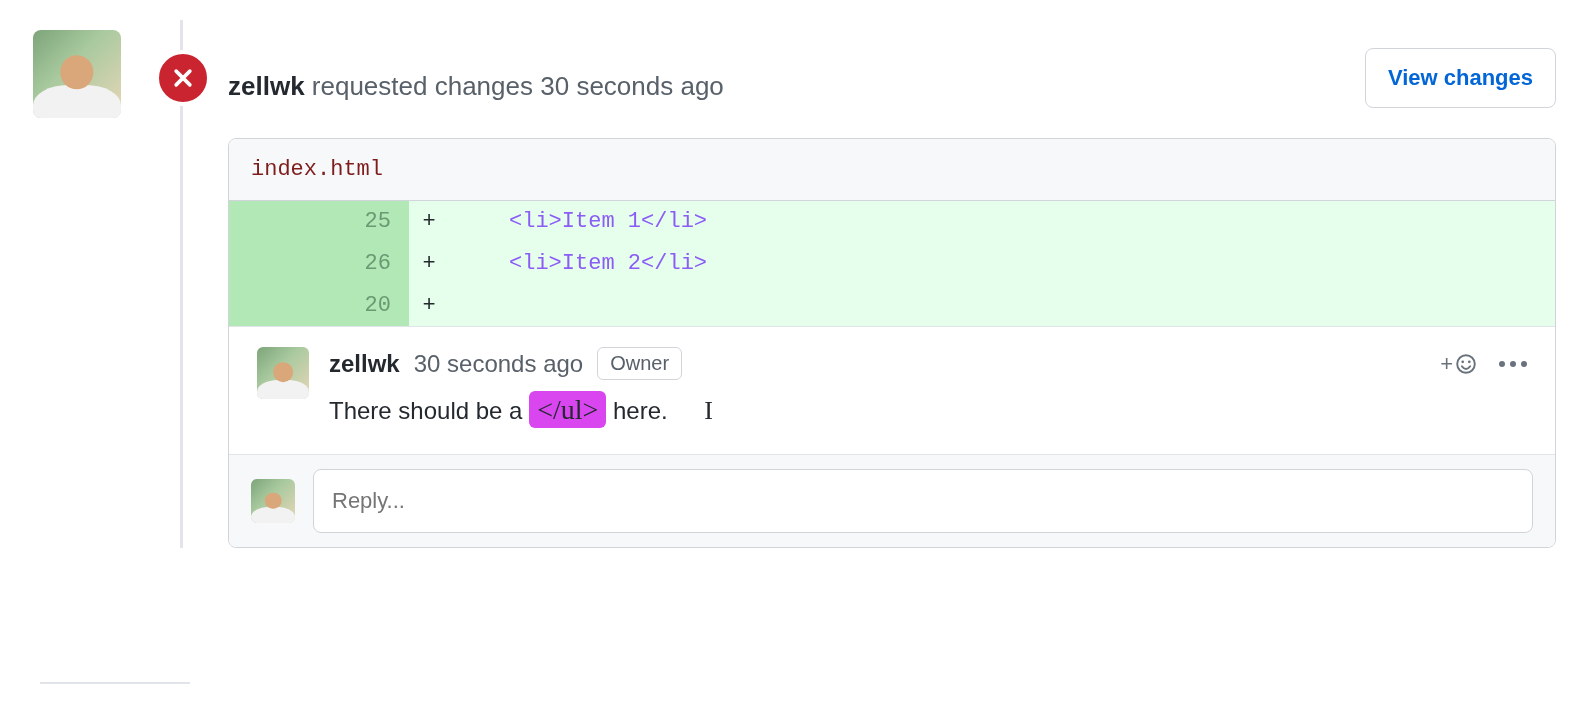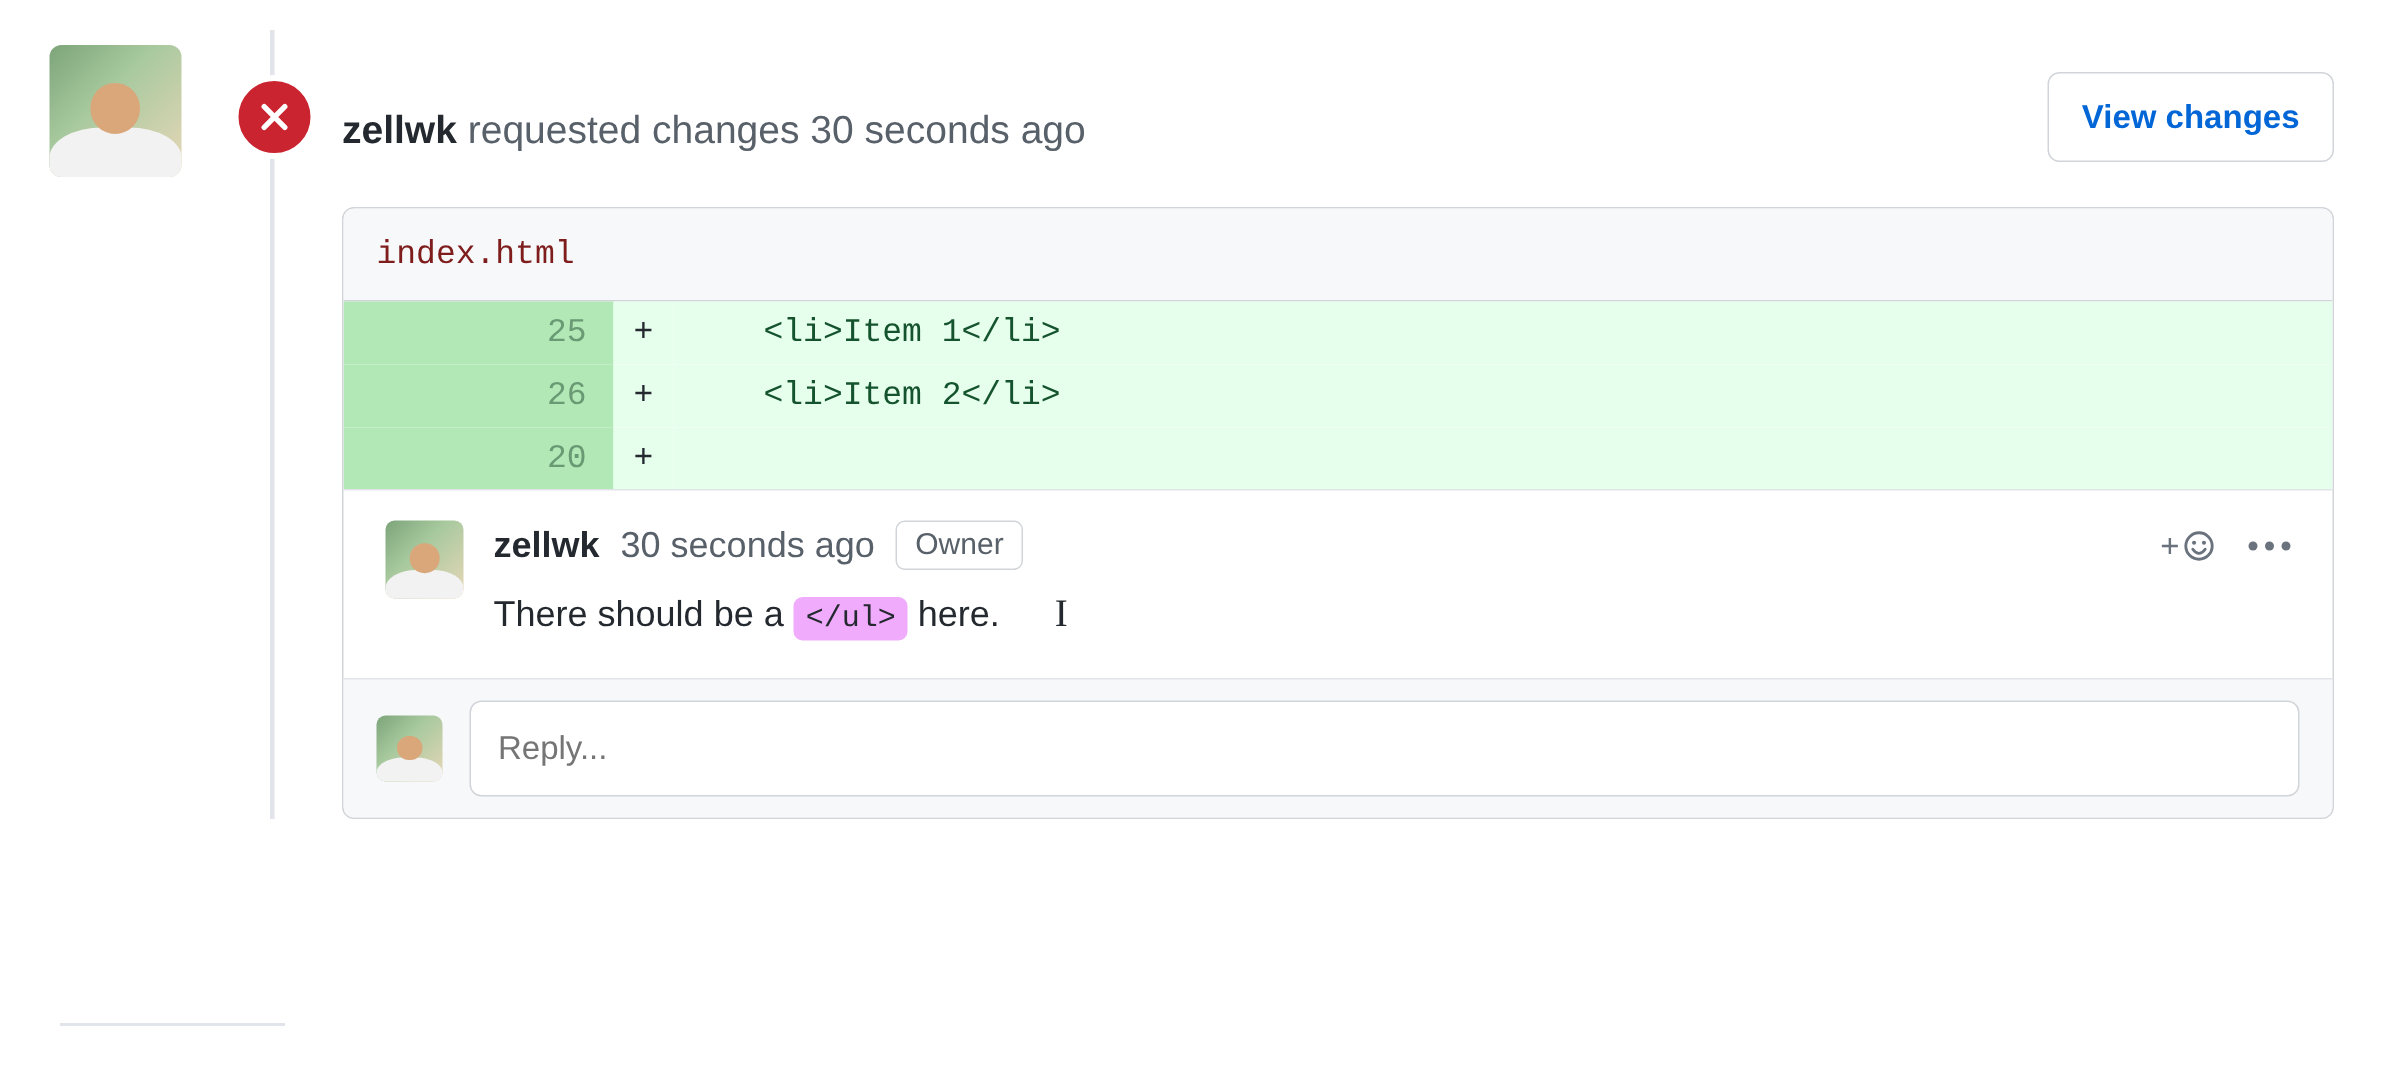--- a/index.html
+++ b/index.html
@@ -157,21 +157,21 @@
     user-select:none;
   }
   .marker-cell {
     width:40px;
     text-align:center;
     background:#e6ffed;
     color:#24292f;
   }
   .code-cell {
     background:#e6ffed;
-    color:#14532d;
+    color:#8b5cf6;
     padding-left:60px;
   }
   .comment-block {
     padding:20px 28px 28px 28px;
     display:flex;
     gap:20px;
     border-top:1px solid #e1e4e8;
   }
   .comment-body { flex:1; }
   .comment-head {
@@ -208,25 +208,25 @@
   .kebab { display:flex; gap:5px; cursor:pointer; }
   .kebab span {
     width:6px; height:6px; border-radius:50%;
     background:#6a737d;
   }
   .comment-text {
     font-size:24px;
     color:#24292f;
   }
   .comment-text code {
-    font-family: Liberation Mono, monospace;
-    background:#f0abfc;
+    font-family: Liberation Serif, serif;
+    background:#d946ef;
     border-radius:6px;
     padding:3px 8px;
-    font-size:20px;
+    font-size:28px;
   }
   .text-cursor {
     display:inline-block;
     font-family: serif;
     font-size:26px;
     margin-left:30px;
     color:#24292f;
   }
   .reply-row {
     background:#f6f8fa;

